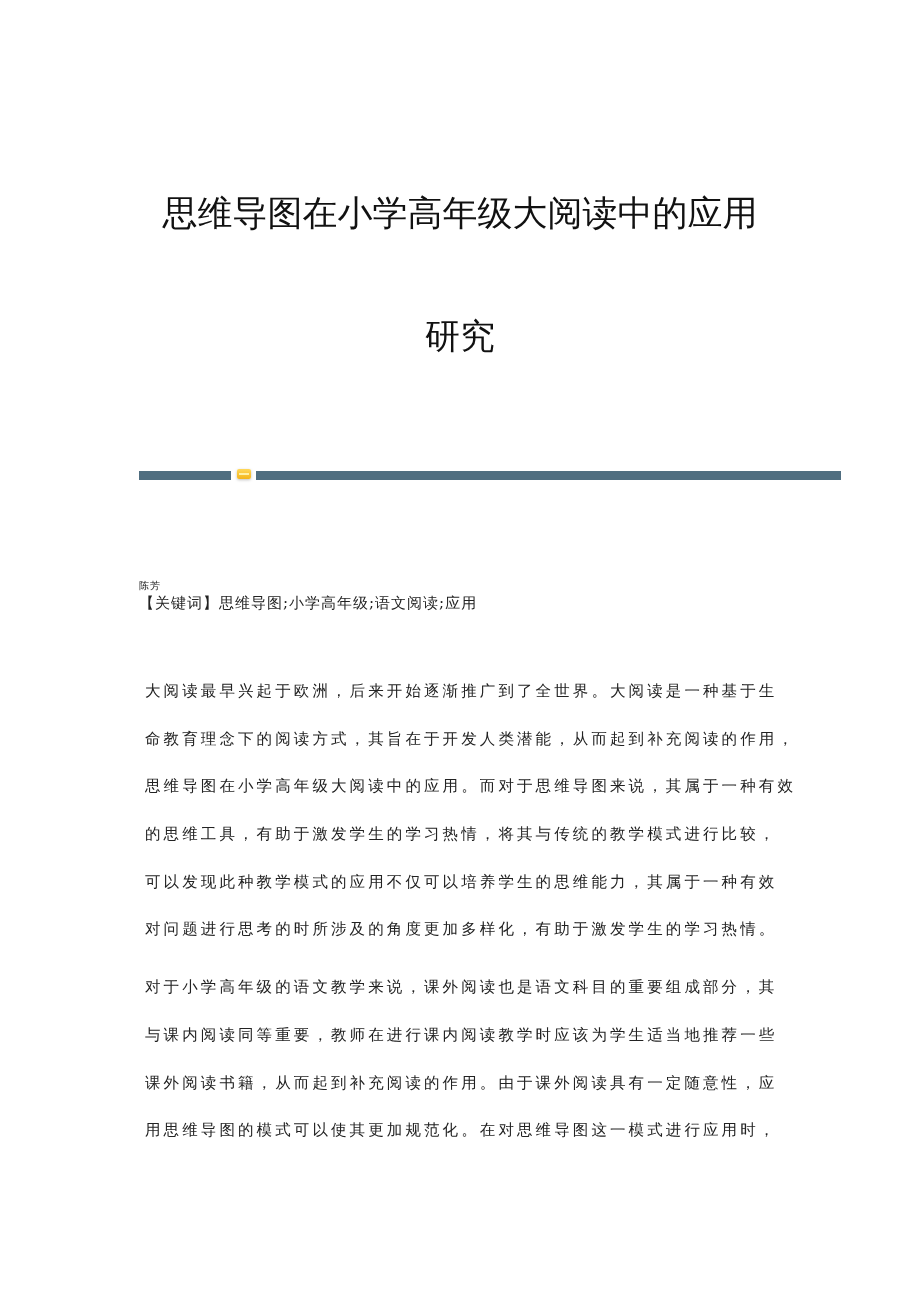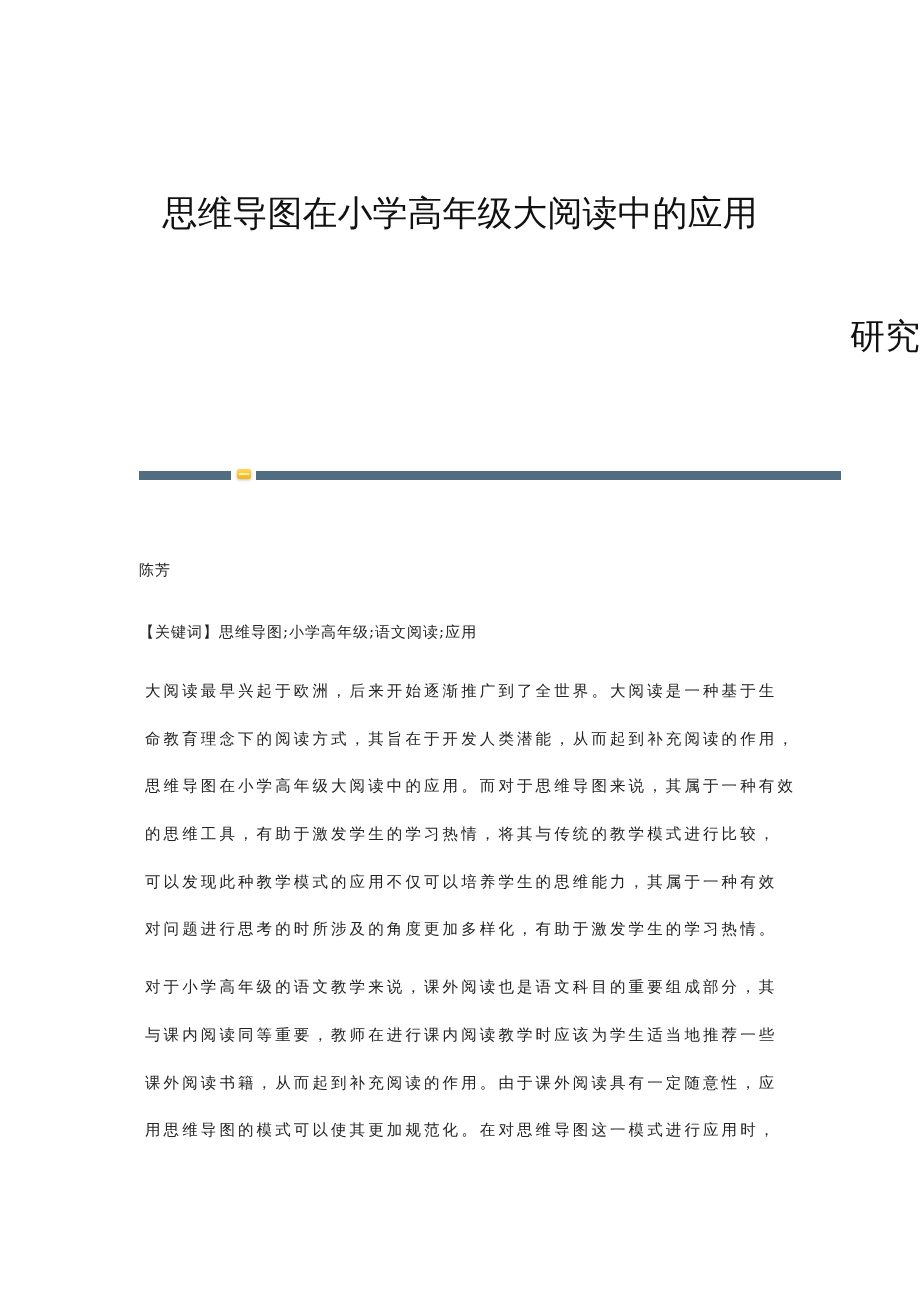--- a/index.html
+++ b/index.html
@@ -20,21 +20,21 @@
       left: 0;
       width: 920px;
       text-align: center;
       font-family: "DejaVu Sans", "Liberation Sans", sans-serif;
       font-size: 35px;
       letter-spacing: 0px;
       color: #111111;
       line-height: 40px;
     }
     #title1 { top: 193px; }
-    #title2 { top: 316px; text-align: right; }
+    #title2 { top: 316px; }
 
     .divider {
       position: absolute;
       top: 471px;
       height: 9px;
       background: #506e80;
     }
     #divider-left { left: 139px; width: 92px; }
     #divider-right { left: 256px; width: 585px; }
     .divider-badge {
@@ -52,29 +52,29 @@
       position: absolute;
       left: 2px; right: 2px;
       top: 4px;
       height: 2px;
       background: #fff1a8;
     }
 
     .author {
       position: absolute;
       left: 139px;
-      top: 560px;
-      font-size: 15px;
+      top: 576px;
+      font-size: 10px;
       line-height: 20px;
       letter-spacing: 1px;
     }
     .keywords {
       position: absolute;
       left: 139px;
-      top: 622px;
+      top: 593px;
       font-size: 15px;
       line-height: 20px;
       letter-spacing: 1px;
       white-space: nowrap;
     }
     .para-line {
       position: absolute;
       left: 145px;
       font-size: 15.5px;
       line-height: 20px;

